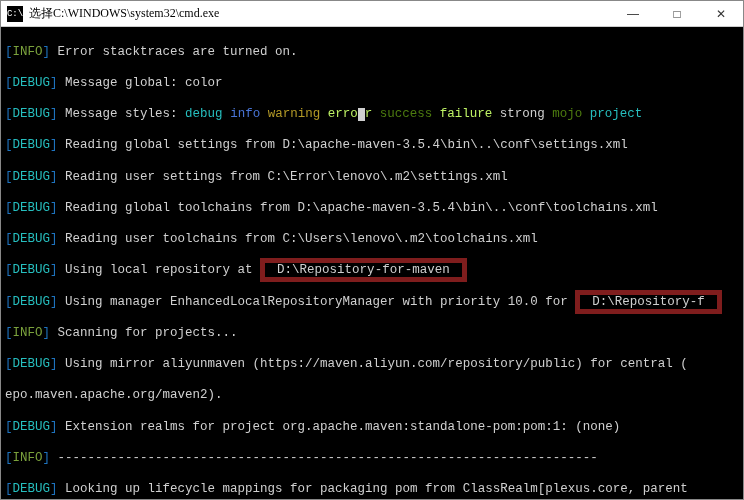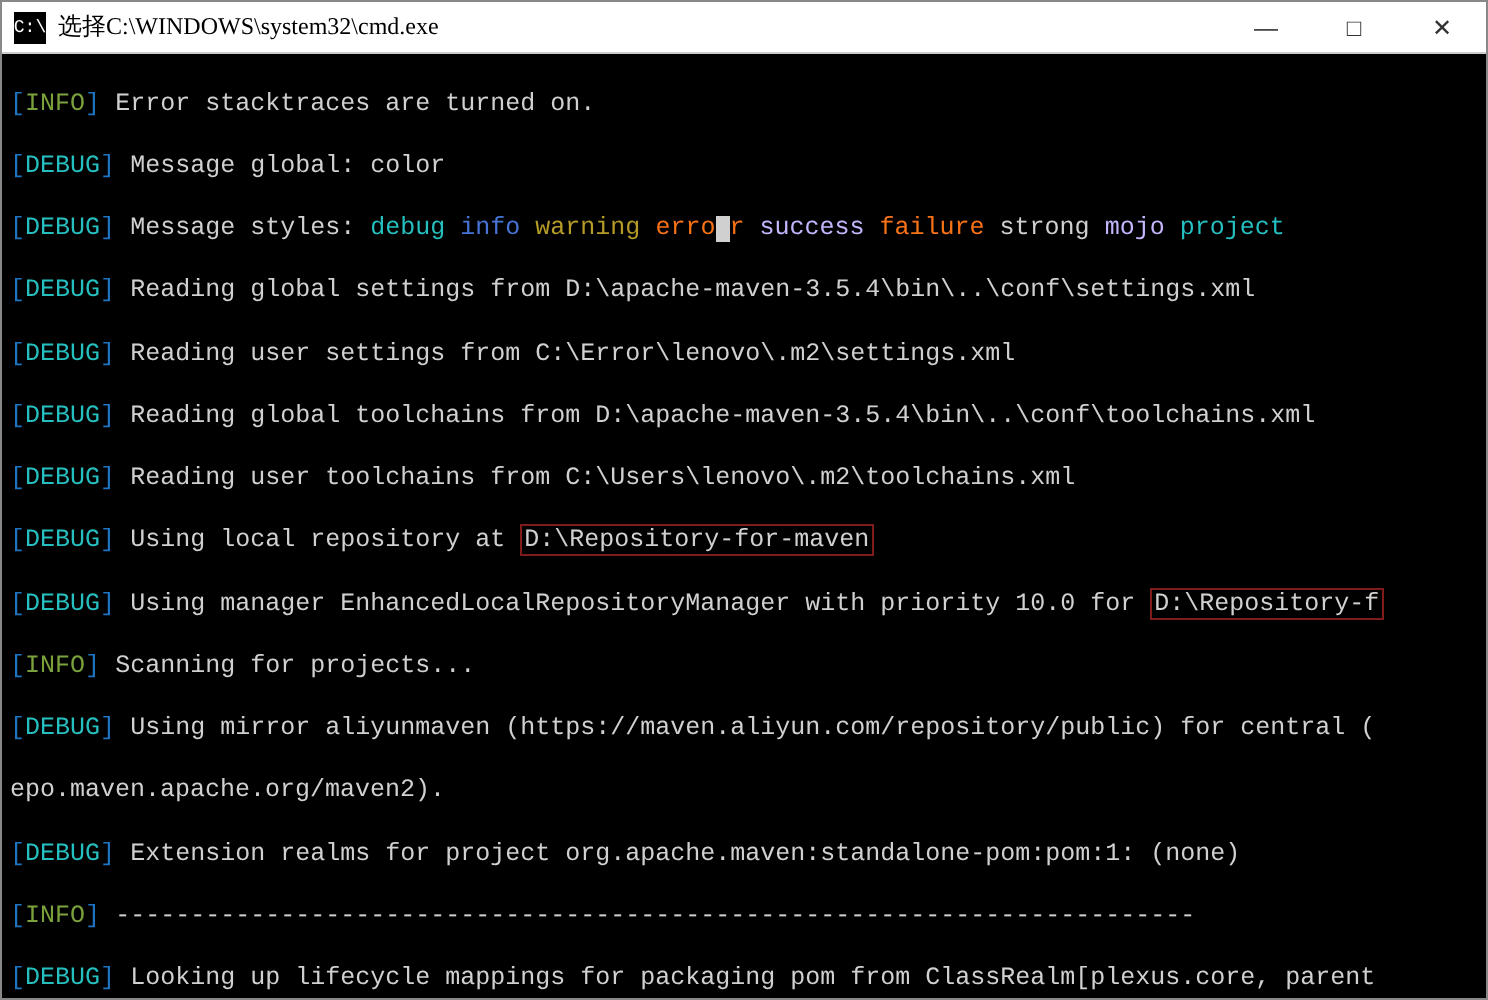--- a/index.html
+++ b/index.html
@@ -60,26 +60,26 @@
     overflow: hidden;
     white-space: pre-wrap;
     word-break: break-all;
   }
   .l { display: block; }
   .lb { color: #1e74c0; }      
   .cy { color: #26bfbf; }      
   .gr { color: #7aa13c; }      
   .wt { color: #d0d0d0; }      
   .yl { color: #b59b27; text-align: right; }      
-  .rd { color: #f97316; }      
+  .rd { color: #bef264; }      
   .blu{ color: #4874d6; }      
-  .grn{ color: #c4b5fd; }      
+  .grn{ color: #4d7c0f; }      
   .red-box {
-    border: 1px solid #7f1d1d;
-    padding: 0 1px;
+    border: 5px solid #7f1d1d;
+    padding: 0 12px;
   }
   .cursor {
     display: inline-block;
     width: 7px; height: 13px;
     background: #d0d0d0;
     vertical-align: text-bottom;
   }
 </style>
 </head>
 <body>

